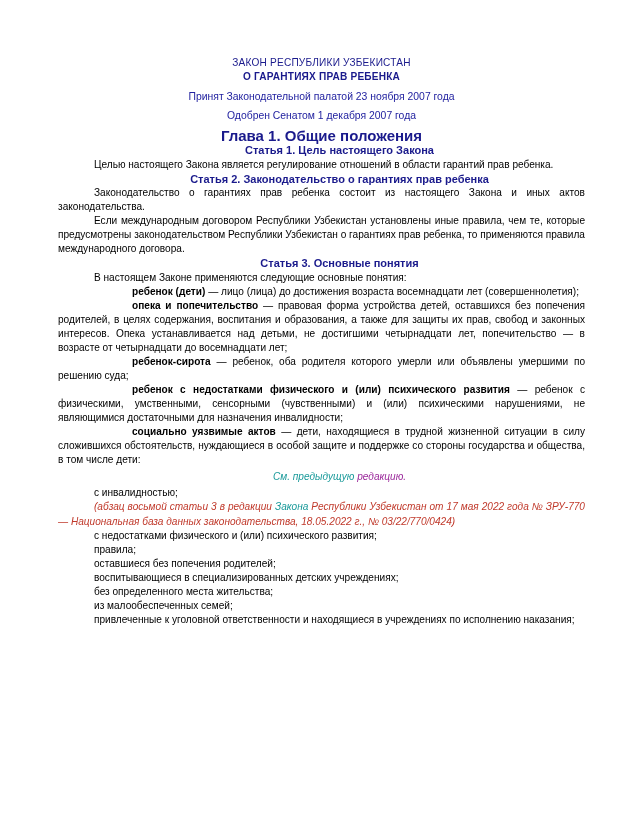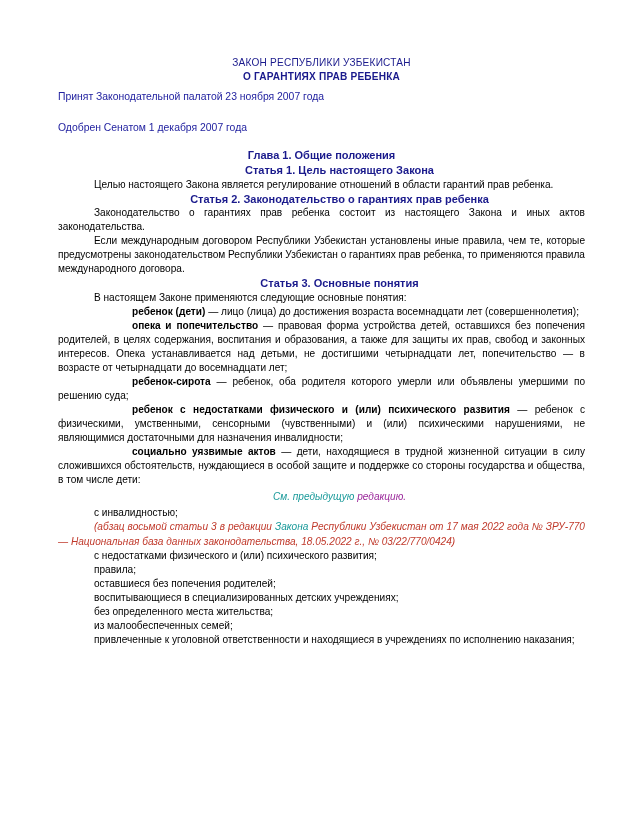--- a/index.html
+++ b/index.html
@@ -36,34 +36,34 @@
   .title-line {
     text-align: center;
     color: #1a1a8c;
     font-size: 10.1px;
     line-height: 14px;
     letter-spacing: 0.02em;
   }
   .title-line.bold { font-weight: bold; }
 
   .adopted {
-    text-align: left;
+    text-align: center;
     color: #2222a0;
     font-size: 10.4px;
     line-height: 14.6px;
     margin-top: 6px;
   }
 
   .chapter-heading {
     text-align: center;
     color: #1a1a8c;
     font-weight: bold;
-    font-size: 11px;
+    font-size: 15px;
     line-height: 15px;
-    margin-top: 13px;
+    margin-top: 5px;
   }
 
   .article-heading {
     color: #1a1a8c;
     font-weight: bold;
     font-size: 11px;
     line-height: 14.4px;
     text-align: center;
     text-indent: 36px;
     margin: 0;
@@ -115,21 +115,21 @@
 </head>
 <body>
 
 <div class="page">
   <div class="doc-body">
 
     <div class="title-line">ЗАКОН РЕСПУБЛИКИ УЗБЕКИСТАН</div>
     <div class="title-line bold">О ГАРАНТИЯХ ПРАВ РЕБЕНКА</div>
 
     <div class="adopted">Принят Законодательной палатой 23 ноября 2007 года</div>
-    <div class="adopted" style="margin-top:16px">Одобрен Сенатом 1 декабря 2007 года</div>
+    <div class="adopted" style="margin-top:4px">Одобрен Сенатом 1 декабря 2007 года</div>
 
     <div class="chapter-heading">Глава 1. Общие положения</div>
 
     <div class="article-heading">Статья 1. Цель настоящего Закона</div>
     <p class="para">Целью настоящего Закона является регулирование отношений в области гарантий прав ребенка.</p>
 
     <div class="article-heading">Статья 2. Законодательство о гарантиях прав ребенка</div>
     <p class="para">Законодательство о гарантиях прав ребенка состоит из настоящего Закона и иных актов законодательства.</p>
     <p class="para">Если международным договором Республики Узбекистан установлены иные правила, чем те, которые предусмотрены законодательством Республики Узбекистан о гарантиях прав ребенка, то применяются правила международного договора.</p>
 

